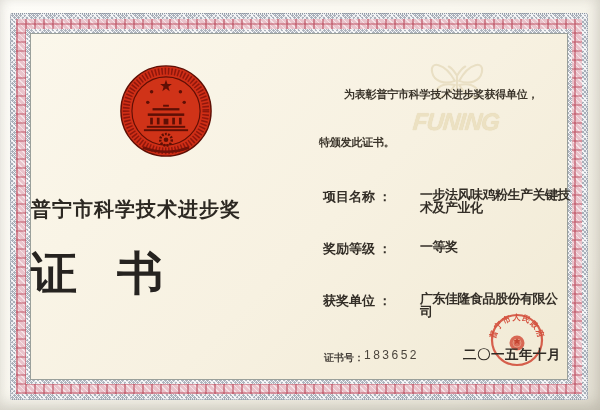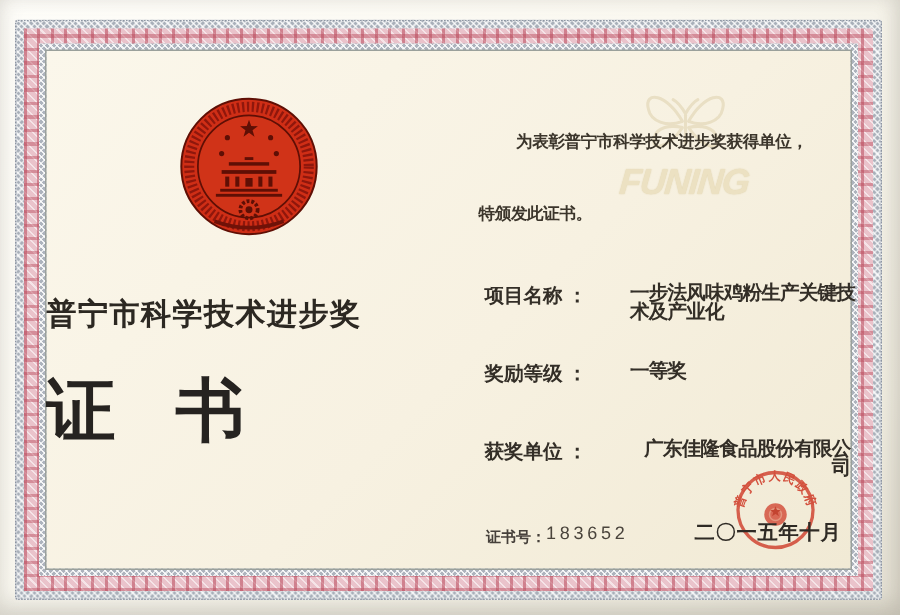--- a/index.html
+++ b/index.html
@@ -53,21 +53,21 @@
     left:0;top:216px;width:270px;
     font-family:"Liberation Sans","DejaVu Sans",sans-serif;
     font-weight:700;font-size:46px;color:#262320;line-height:1;
   }
   .heading .hc1{margin-right:40px;}
   .intro{font-size:11px;font-weight:600;color:#3b352b;letter-spacing:-.2px;white-space:nowrap;text-align:center;}
   .intro1{left:313px;top:53px;}
   .intro2{left:288px;top:77px;margin-top:24px;}
   .flabel{font-size:13px;font-weight:700;color:#332e27;white-space:nowrap;}
   .fvalue{font-size:13px;font-weight:700;color:#332e27;letter-spacing:-.5px;line-height:13px;}
-  .r1{top:154px;} .r2{top:206px;} .r3{top:258px;text-align:right;}
+  .r1{top:154px;} .r2{top:206px;} .r3{top:258px;}
   .lab{left:292px;} .val{left:365px;margin-left:24px;}
   .val-project{width:156px;}
   .certno-label{left:293px;top:317px;font-size:10px;font-weight:700;color:#46403a;}
   .certno-value{
     left:333px;top:314px;font-family:"Liberation Sans","DejaVu Sans",sans-serif;
     font-size:12px;letter-spacing:2.5px;color:#4a443c;
   }
   .date{left:432px;top:312px;font-size:13.5px;font-weight:700;letter-spacing:.5px;color:#2e2a24;z-index:5;}
   .seal{left:458px;top:278px;width:56px;height:56px;z-index:4;mix-blend-mode:multiply;opacity:.92;}
   .wm-fly{left:393px;top:24px;width:66px;height:52px;opacity:.8;}

